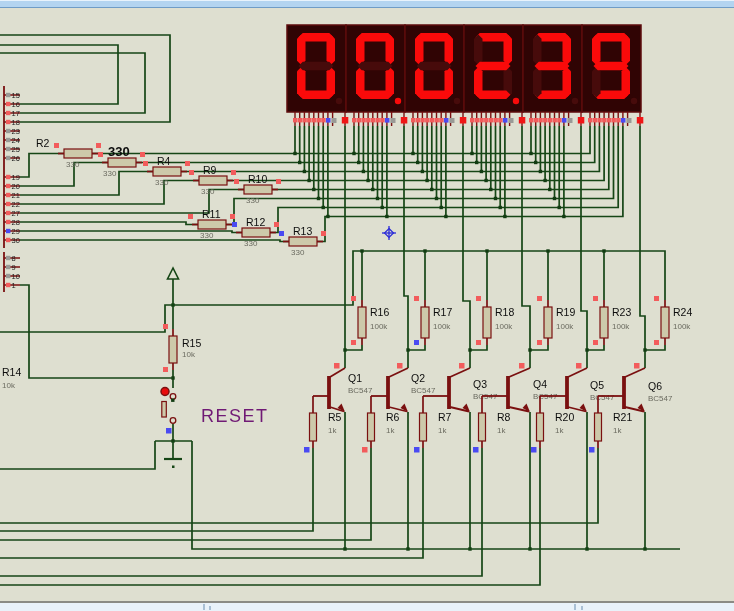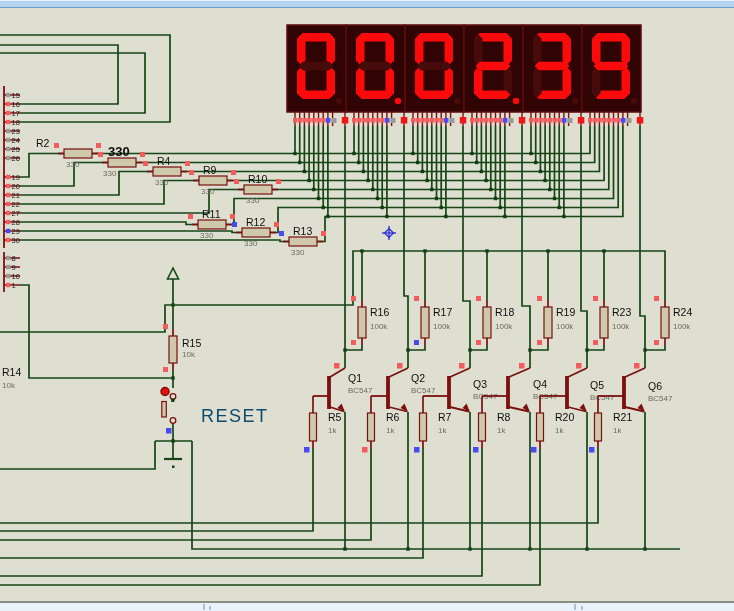--- a/index.html
+++ b/index.html
@@ -4,21 +4,21 @@
 <style>
   html,body{margin:0;padding:0;}
   #stage{position:relative;width:734px;height:611px;background:#dedfd0;overflow:hidden;
          font-family:"Liberation Sans",sans-serif;padding-left:20px;}
   #topbar{position:absolute;left:0;top:0;width:734px;height:8px;background:#b3d4f0;
           border-top:1px solid #e8f3fc;border-bottom:1px solid #6f9cc6;box-sizing:border-box;}
   #botsep{position:absolute;left:0;top:601px;width:734px;height:2px;background:#8b8b85;}
   #botbar{position:absolute;left:0;top:603px;width:734px;height:8px;background:#e9f2fa;}
   .sbmark{position:absolute;top:1px;width:2px;height:6px;background:#a9bfd4;}
   #circuit{position:absolute;left:0;top:0;}
-  #reset-label{position:absolute;left:201px;top:406px;color:#0c4a6e;font-size:18px;
+  #reset-label{position:absolute;left:201px;top:406px;color:#701a75;font-size:18px;
                letter-spacing:1.5px;font-family:"Liberation Sans",sans-serif;}
   text{font-family:"Liberation Sans",sans-serif;}
   .pname{font-size:10.5px;fill:#0d0d0d;}
   .pval{font-size:8px;fill:#6b6b60;}
   .pinnum{font-size:7.5px;fill:#1c1c1c;}
   .bigval{font-size:13px;font-weight:bold;fill:#0d0d0d;}
 </style>
 </head>
 <body>
 

